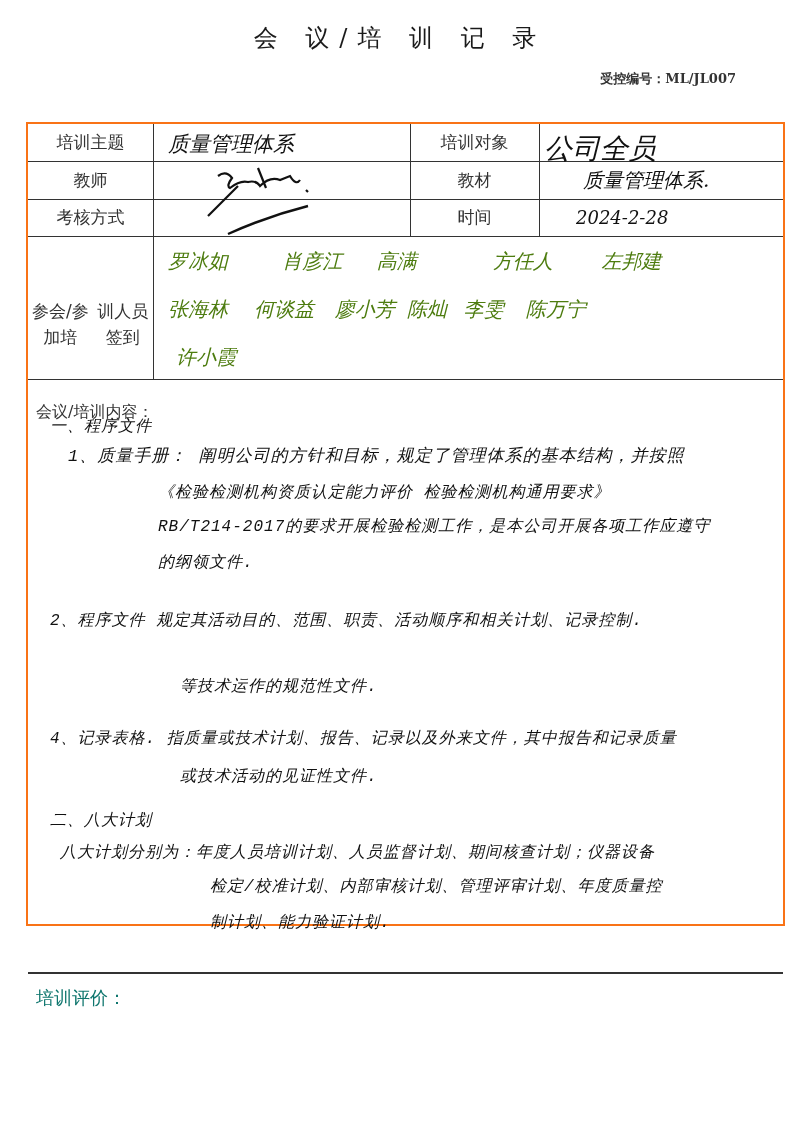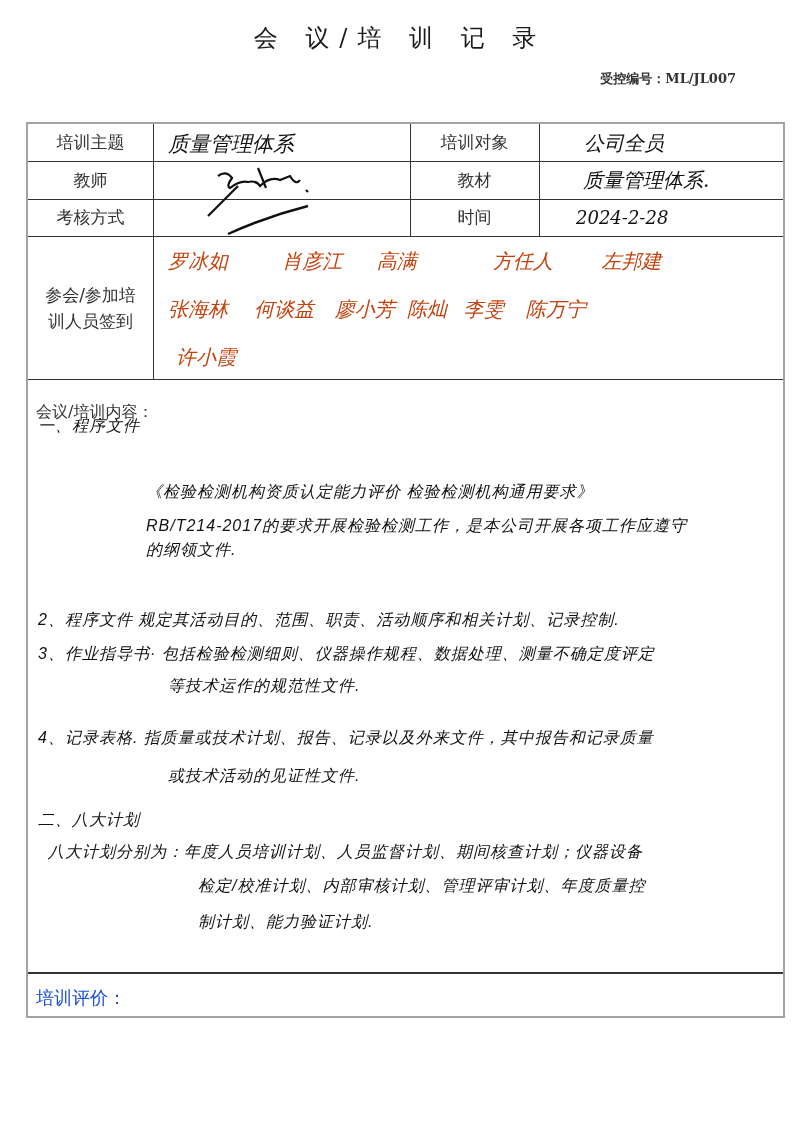--- a/index.html
+++ b/index.html
@@ -2,33 +2,33 @@
 <html><head>
 <meta charset="utf-8">
 <style>
   html, body { margin: 0; padding: 0; background: #ffffff; }
   body { width: 800px; height: 1145px; position: relative; overflow: hidden;
          font-family: "DejaVu Sans", "Liberation Sans", sans-serif; color: #222; }
   .title { position: absolute; top: 22px; left: 0; width: 800px; text-align: center;
            font-size: 24px; letter-spacing: 10px; font-family: "DejaVu Serif", serif; color:#1a1a1a; }
   .ctrl { position: absolute; top: 70px; right: 64px; font-size: 13px;
           font-family: "DejaVu Serif", serif; color:#333;font-weight:bold; }
-  .tbl { position: absolute; left: 26px; top: 122px; width: 759px; height: 896px;
-         border: 2px solid #a3a3a3; box-sizing: border-box; }
+  .tbl { position: absolute; left: 26px; top: 122px; width: 759px; height: 804px;
+         border: 2px solid #f97316; box-sizing: border-box; }
   .hl { position: absolute; left: 0; right: 0; height: 0; border-top: 1.5px solid #333; }
   .vl { position: absolute; width: 0; border-left: 1.5px solid #333; }
   .lbl { position: absolute; font-size: 17px; color:#333; text-align:center; display:flex;
          align-items:center; justify-content:center; font-family: "DejaVu Sans", sans-serif; }
   .hw { position: absolute; font-family: "DejaVu Serif", serif; font-style: italic;
         color: #111; white-space: nowrap; }
-  .sig { position: absolute; font-family: "DejaVu Serif", serif; font-style: italic; font-size: 20px; color:#c2410c; }
+  .sig { position: absolute; font-family: "DejaVu Serif", serif; font-style: italic; font-size: 20px; color:#4d7c0f; }
   .content-lbl { position:absolute; left: 8px; top: 278px; font-size: 16px; color:#333; }
-  .line { position: absolute; font-family: Liberation Sans, sans-serif; font-style: italic;
-          font-size: 16px; color:#111; white-space: nowrap; letter-spacing: 1px; }
-  .eval-lbl { position:absolute; left: 8px; top: 862px; font-size: 18px; color:#1d4ed8; }
+  .line { position: absolute; font-family: Liberation Mono, monospace; font-style: italic;
+          font-size: 16px; color:#111; white-space: nowrap; letter-spacing: 1px; margin-left: 12px; }
+  .eval-lbl { position:absolute; left: 8px; top: 862px; font-size: 18px; color:#0f766e; }
   .scribble { position:absolute; }
 </style>
 </head>
 <body>
 
 <div class="title">会 议/培 训 记 录</div>
 <div class="ctrl">受控编号：ML/JL007</div>
 
 <div class="tbl">
 
@@ -38,37 +38,37 @@
   <div class="hl" style="top:255px"></div>
   <div class="hl" style="top:848px; border-top-width:2px"></div>
 
   <div class="vl" style="left:125px; top:0; height:255px"></div>
   <div class="vl" style="left:382px; top:0; height:112px"></div>
   <div class="vl" style="left:511px; top:0; height:112px"></div>
 
   <div class="lbl" style="left:0; top:0; width:125px; height:37px">培训主题</div>
   <div class="hw" style="left:140px; top:6px; font-size:21px">质量管理体系</div>
   <div class="lbl" style="left:382px; top:0; width:129px; height:37px">培训对象</div>
-  <div class="hw" style="left:556px; top:6px; font-size:20px">公司全员</div>
+  <div class="hw" style="left:516px; top:6px; font-size:28px">公司全员</div>
 
   <div class="lbl" style="left:0; top:37px; width:125px; height:38px">教师</div>
   <svg class="scribble" style="left:160px; top:38px" width="160" height="70">
     <path d="M30 14 q8 -6 14 2 q-6 8 -2 10 q10 -8 18 -6 q8 -2 12 4 q10 -10 20 -6 l10 -4 q6 10 10 4 M70 6 l8 20 M50 24 q-10 10 -30 30 M118 28 l2 2" stroke="#111" stroke-width="2.2" fill="none"></path>
   </svg>
   <div class="lbl" style="left:382px; top:37px; width:129px; height:38px">教材</div>
   <div class="hw" style="left:555px; top:43px; font-size:20px">质量管理体系.</div>
 
   <div class="lbl" style="left:0; top:75px; width:125px; height:37px">考核方式</div>
   <svg class="scribble" style="left:180px; top:78px" width="120" height="40">
     <path d="M20 32 q40 -18 80 -28" stroke="#111" stroke-width="2.4" fill="none"></path>
   </svg>
   <div class="lbl" style="left:382px; top:75px; width:129px; height:37px">时间</div>
   <div class="hw" style="left:548px; top:83px; font-size:18px">2024-2-28</div>
 
-  <div class="lbl" style="left:0; top:112px; width:125px; height:143px; flex-direction:column; line-height:26px">
+  <div class="lbl" style="left:0; top:128px; width:125px; height:143px; flex-direction:row; line-height:26px">
     <span>参会/参加培</span>
     <span>训人员签到</span>
   </div>
   <div class="sig" style="left:140px; top:124px; word-spacing:22px">
     <span>罗冰如</span>
     <span style="margin-left:26px">肖彦江</span>
     <span style="margin-left:6px">高满</span>
     <span style="margin-left:48px">方任人</span>
     <span style="margin-left:20px">左邦建</span>
   </div>
@@ -79,27 +79,27 @@
     <span style="margin-left:6px">陈灿</span>
     <span style="margin-left:10px">李雯</span>
     <span style="margin-left:16px">陈万宁</span>
   </div>
   <div class="sig" style="left:148px; top:220px">
     <span>许小霞</span>
   </div>
 
   <div class="content-lbl">会议/培训内容：</div>
   <div class="line" style="left:10px; top:292px">一、程序文件</div>
+  <div class="line" style="left:28px; top:320px; font-size:17px">1、质量手册： 阐明公司的方针和目标，规定了管理体系的基本结构，并按照</div>
   <div class="line" style="left:118px; top:358px">《检验检测机构资质认定能力评价 检验检测机构通用要求》</div>
   <div class="line" style="left:118px; top:392px">RB/T214-2017的要求开展检验检测工作，是本公司开展各项工作应遵守</div>
-  <div class="line" style="left:118px; top:416px">的纲领文件.</div>
+  <div class="line" style="left:118px; top:428px">的纲领文件.</div>
 
   <div class="line" style="left:10px; top:486px">2、程序文件  规定其活动目的、范围、职责、活动顺序和相关计划、记录控制.</div>
 
-  <div class="line" style="left:10px; top:520px">3、作业指导书· 包括检验检测细则、仪器操作规程、数据处理、测量不确定度评定</div>
   <div class="line" style="left:140px; top:552px">等技术运作的规范性文件.</div>
 
   <div class="line" style="left:10px; top:604px">4、记录表格.  指质量或技术计划、报告、记录以及外来文件，其中报告和记录质量</div>
   <div class="line" style="left:140px; top:642px">或技术活动的见证性文件.</div>
 
   <div class="line" style="left:10px; top:686px">二、八大计划</div>
   <div class="line" style="left:20px; top:718px">八大计划分别为：年度人员培训计划、人员监督计划、期间核查计划；仪器设备</div>
   <div class="line" style="left:170px; top:752px">检定/校准计划、内部审核计划、管理评审计划、年度质量控</div>
   <div class="line" style="left:170px; top:788px">制计划、能力验证计划.</div>
 

